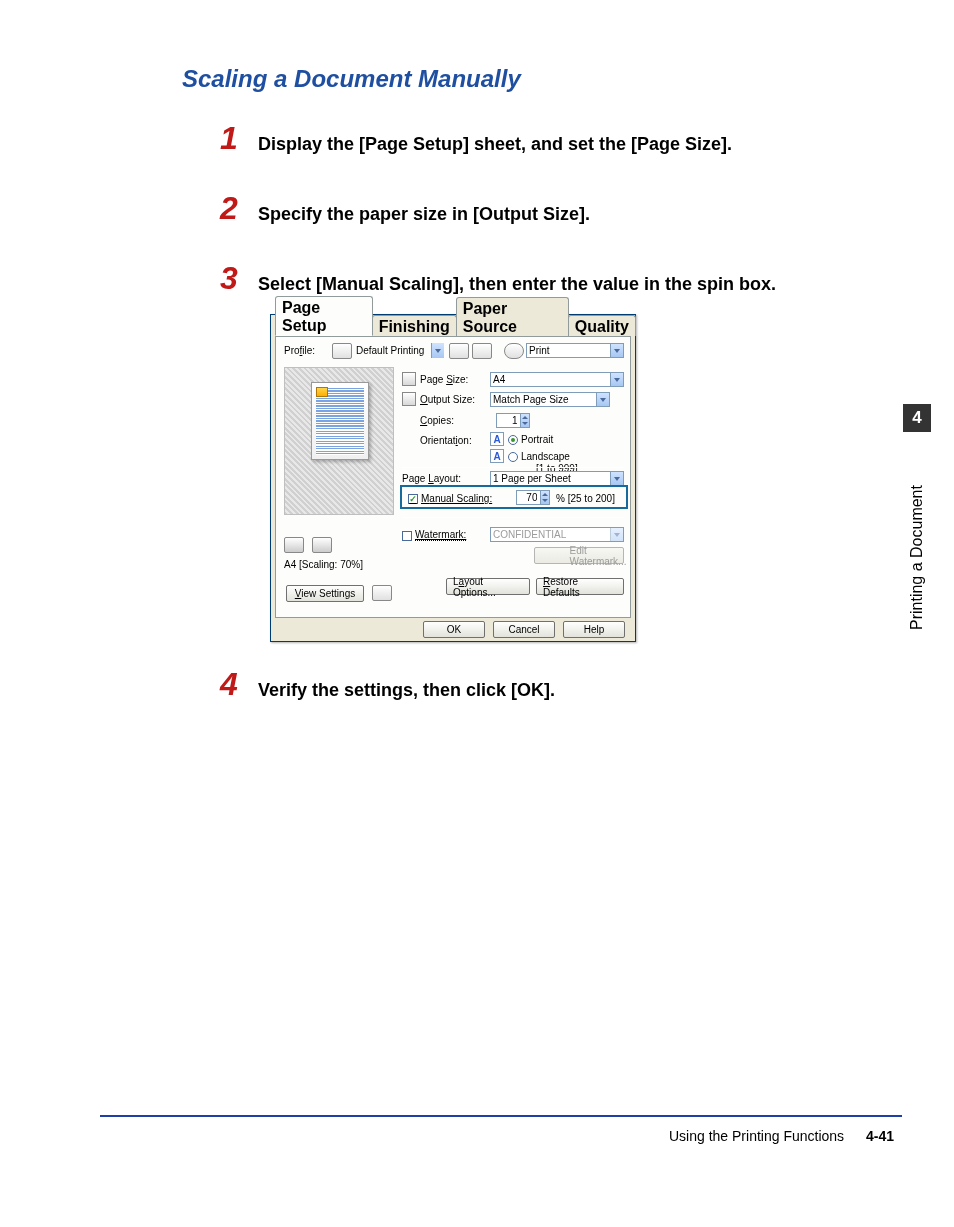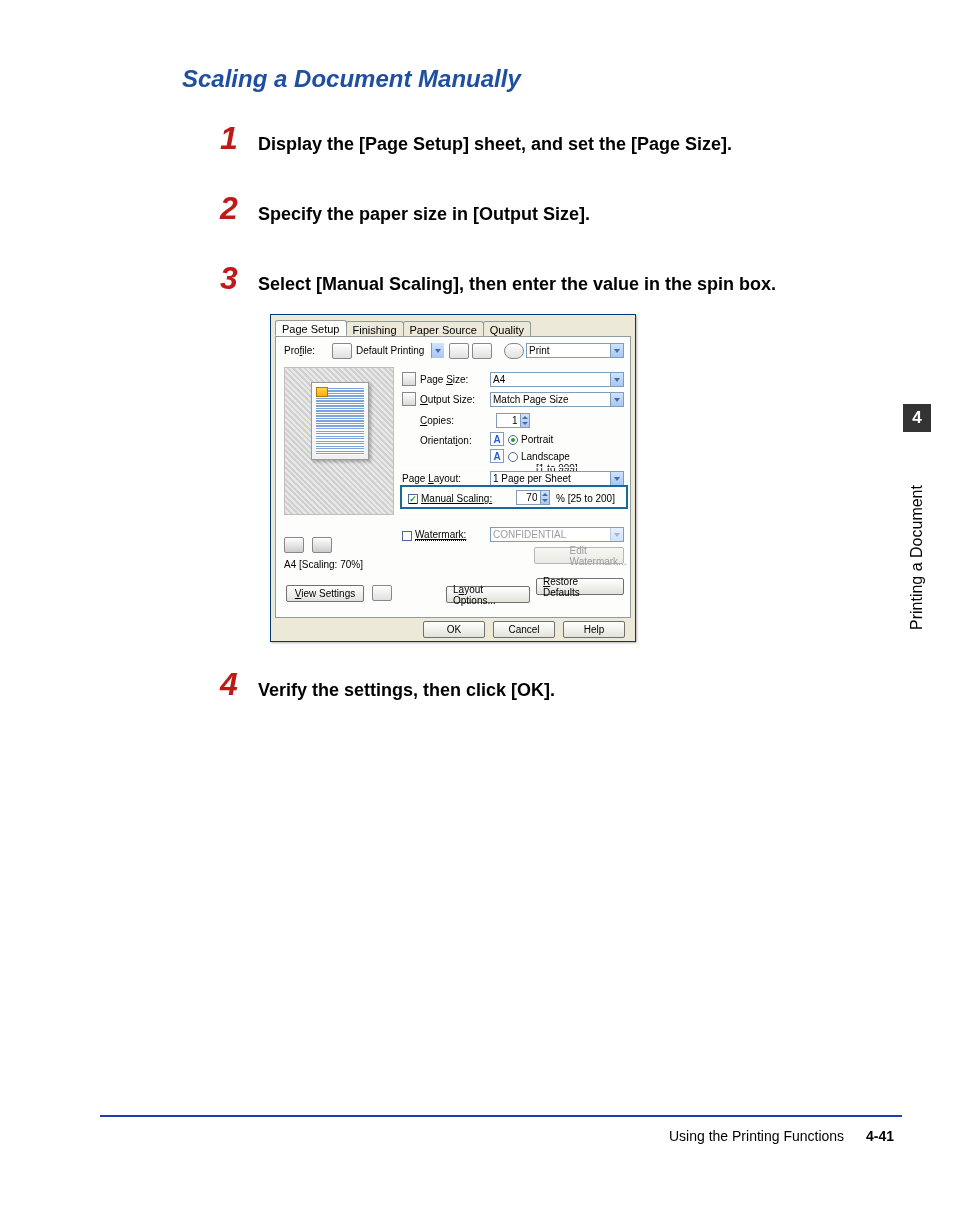--- a/index.html
+++ b/index.html
@@ -23,21 +23,21 @@
   .dialog { position:absolute; left:270px; top:314px; width:366px; height:328px; font-family: Tahoma, Arial, sans-serif; font-size:10px; background:#ECE9D8; border:1px solid #003C74; box-shadow:1px 1px 2px rgba(0,0,0,0.3); }
   .titlebar { height:18px; background:linear-gradient(#3a6fd8,#0831d9); color:#fff; display:flex; align-items:center; padding:0 3px; font-size:10px; font-weight:bold; }
   .titlebar .ticon { width:12px; height:12px; background:#fff; border-radius:2px; margin-right:4px; display:inline-block; position:relative; }
   .titlebar .ticon::after { content:""; position:absolute; left:2px; top:2px; width:8px; height:8px; background:#2a75ff; }
   .titlebar .spacer { flex:1; }
   .titlebar .tbtn { width:16px; height:14px; margin-left:2px; display:flex; align-items:center; justify-content:center; border-radius:2px; font-weight:bold; }
   .tbtn.help { background:#3b7ae0; color:#fff; box-shadow: inset 0 0 0 1px #6aa0ff; }
   .tbtn.close { background:#E04A3F; color:#fff; box-shadow: inset 0 0 0 1px #ff7a6f; }
 
   .tabrow { display:flex; align-items:flex-end; height:18px; margin-top:3px; margin-left:4px; }
-  .tab { padding:2px 6px 0 6px; border:1px solid #919B9C; border-bottom:none; border-top-left-radius:3px; border-top-right-radius:3px; background:#ECE9D8; margin-right:-1px; font-size:11px; position:relative; }
+  .tab { padding:2px 6px 0 6px; border:1px solid #919B9C; border-bottom:none; border-top-left-radius:3px; border-top-right-radius:3px; background:#ECE9D8; margin-right:-1px; font-size:16px; position:relative;font-weight:bold; }
   .tab.active { background:#FDFDFB; z-index:2; border-bottom:1px solid #FDFDFB; }
   .tabpanel { margin:0 4px 4px 4px; background:#FDFDFB; border:1px solid #919B9C; height:282px; position:relative; }
 
   .lbl { position:absolute; font-size:10px; }
   .fld { position:absolute; height:15px; border:1px solid #7F9DB9; background:#fff; display:flex; align-items:center; padding:0 2px; font-size:10px; }
   .fld .arrow { position:absolute; right:0; top:0; width:13px; height:100%; background:linear-gradient(#cfe3ff,#a7c7f2); border-left:1px solid #7F9DB9; display:flex; align-items:center; justify-content:center; }
   .fld .arrow::after { content:""; border-left:3px solid transparent; border-right:3px solid transparent; border-top:4px solid #4A6A9C; }
 
   .preview { position:absolute; left:8px; top:30px; width:110px; height:148px; background: repeating-linear-gradient(45deg,#d0d0d0,#d0d0d0 2px,#e8e8e8 2px,#e8e8e8 4px); border:1px solid #bfbfbf; }
   .preview .page-rect { position:absolute; left:26px; top:14px; width:58px; height:78px; background:linear-gradient(#fff,#f0f0f0); border:1px solid #999; box-shadow:2px 2px 3px rgba(0,0,0,0.25); }
@@ -149,21 +149,21 @@
 
       <span class="field-icon" style="left:126px; top:35px;"></span>
       <span class="lbl" style="left:144px; top:37px;">Page <span class="u">S</span>ize:</span>
       <div class="fld" style="left:214px; top:35px; width:134px;">
         <span>A4</span>
         <div class="arrow"></div>
       </div>
 
       <span class="field-icon" style="left:126px; top:55px;"></span>
       <span class="lbl" style="left:144px; top:57px;"><span class="u">O</span>utput Size:</span>
-      <div class="fld" style="left:214px; top:55px; width:134px;">
+      <div class="fld" style="left:214px; top:55px; width:120px;">
         <span>Match Page Size</span>
         <div class="arrow"></div>
       </div>
 
       <span class="lbl" style="left:144px; top:78px;"><span class="u">C</span>opies:</span>
       <div class="spin" style="left:220px; top:76px; width:34px;">
         <input value="1" style="">
         <div class="sarrows">
             <div class="u"></div>
             <div class="d"></div>
@@ -211,21 +211,21 @@
       <div class="chk" style="left:126px; top:192px;">
           <span class="c"></span>
           <span class="dotu"><span class="u">W</span>atermark:</span>
         </div>
       <div class="fld" style="left:214px; top:190px; width:134px; color:#9c9c9c;">
         <span>CONFIDENTIAL</span>
         <div class="arrow" style="opacity:.5;"></div>
       </div>
       <div class="btn disabled" style="left:258px; top:210px; width:90px;padding-left:44px;">Edit Watermark...</div>
 
-      <div class="btn" style="left:170px; top:241px; width:84px;margin-top:8px;">
+      <div class="btn" style="left:170px; top:241px; width:84px;">
           <span>L<span class="u">a</span>yout Options...</span>
         </div>
       <div class="btn" style="left:260px; top:241px; width:88px;">
           <span><span class="u">R</span>estore Defaults</span>
         </div>
     </div>
 
     <div class="btn" style="left:152px; top:306px; width:62px;">OK</div>
     <div class="btn" style="left:222px; top:306px; width:62px;">Cancel</div>
     <div class="btn" style="left:292px; top:306px; width:62px;">Help</div>

